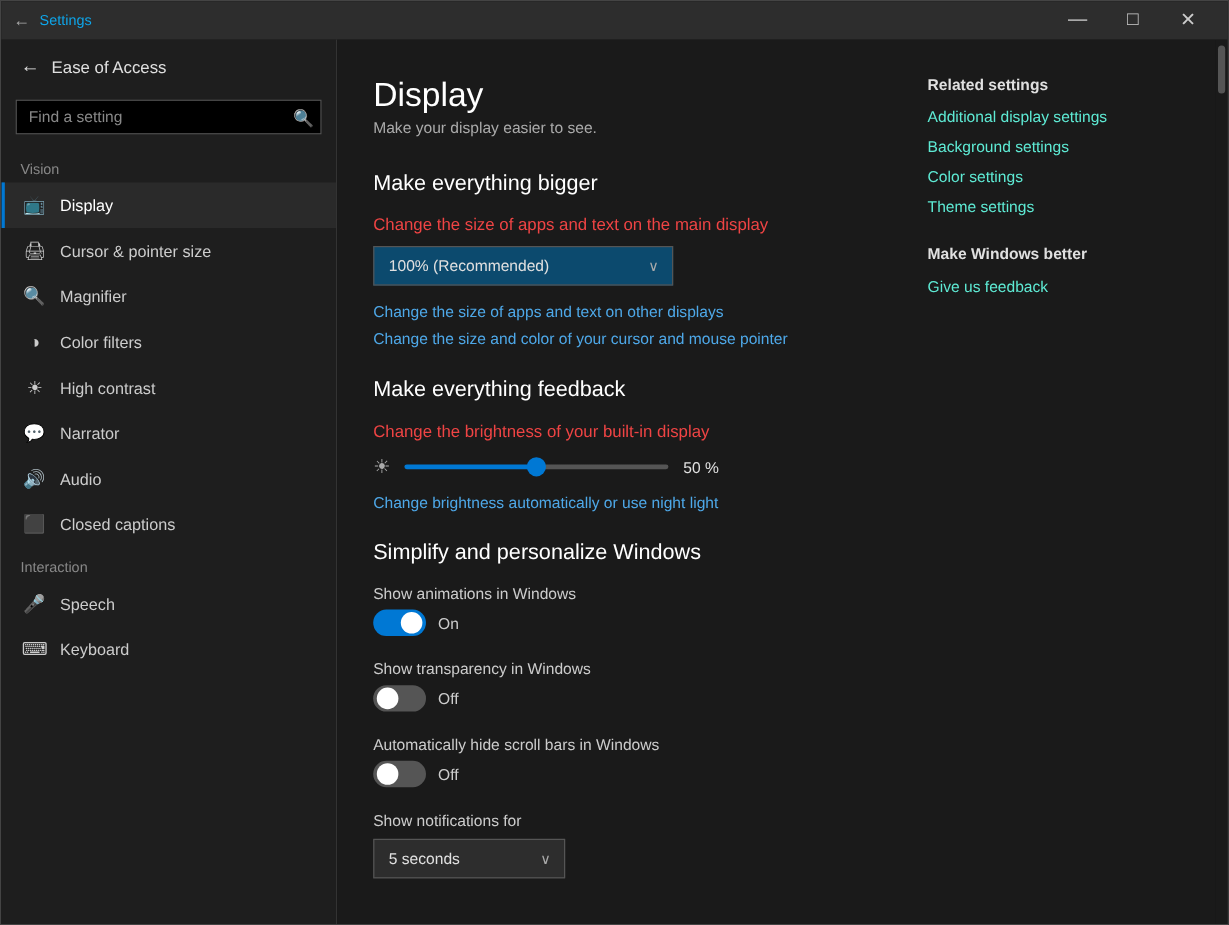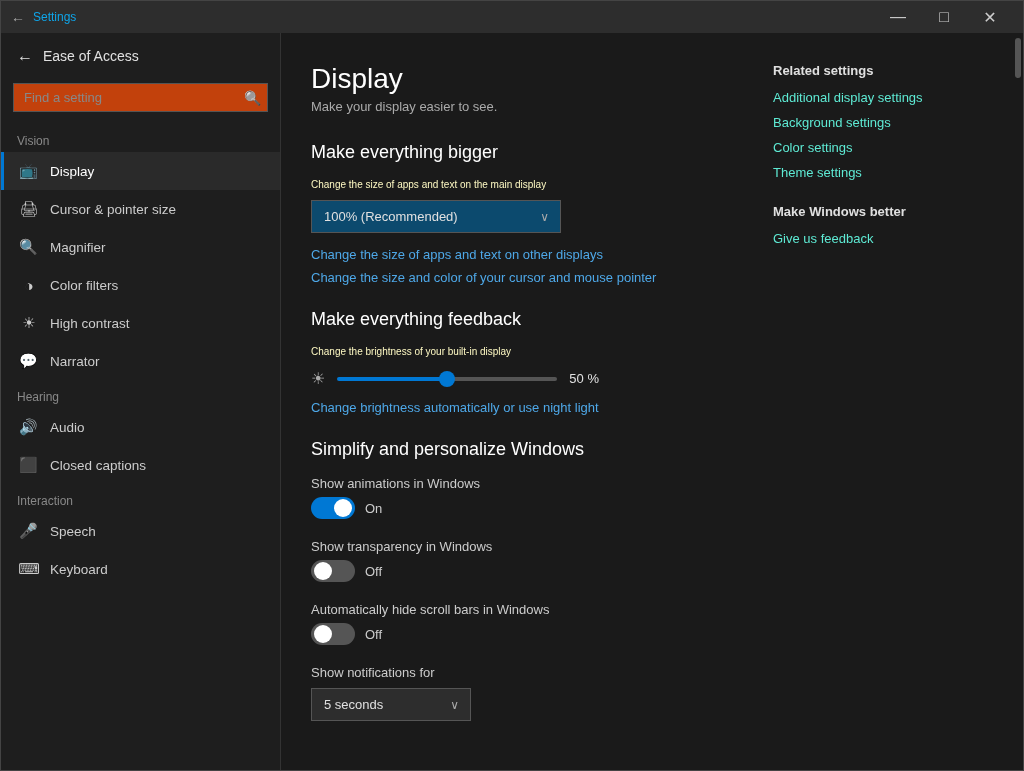--- a/index.html
+++ b/index.html
@@ -71,21 +71,21 @@
       font-size: 14px;
       cursor: pointer;
       color: #e0e0e0;
     }
     .search-box {
       margin: 4px 12px 12px 12px;
       position: relative;
     }
     .search-box input {
       width: 100%;
-      background: #c2410c;
+      background: #000000;
       border: 1px solid #555;
       color: #e0e0e0;
       padding: 6px 32px 6px 10px;
       font-size: 13px;
       outline: none;
     }
     .search-box input::placeholder { color: #888; }
     .search-icon-btn {
       position: absolute;
       right: 6px;
@@ -167,22 +167,22 @@
       flex-shrink: 0;
     }
 
     .section-title {
       font-size: 18px;
       font-weight: 400;
       color: #fff;
       margin-bottom: 16px;
     }
     .setting-label {
-      font-size: 10px;
-      color: #fef9c3;
+      font-size: 14px;
+      color: #ef4444;
       margin-bottom: 10px;
     }
     .dropdown-select {
       background: #0c4a6e;
       border: 1px solid #555;
       color: #e0e0e0;
       padding: 8px 36px 8px 12px;
       font-size: 13px;
       width: 250px;
       cursor: pointer;
@@ -401,21 +401,20 @@
       </div>
       <div class="nav-item">
         <span class="nav-icon">☀</span>
         <span>High contrast</span>
       </div>
       <div class="nav-item">
         <span class="nav-icon">💬</span>
         <span>Narrator</span>
       </div>
 
-      <div class="section-label">Hearing</div>
       <div class="nav-item">
         <span class="nav-icon">🔊</span>
         <span>Audio</span>
       </div>
       <div class="nav-item">
         <span class="nav-icon">⬛</span>
         <span>Closed captions</span>
       </div>
 
       <div class="section-label">Interaction</div>

